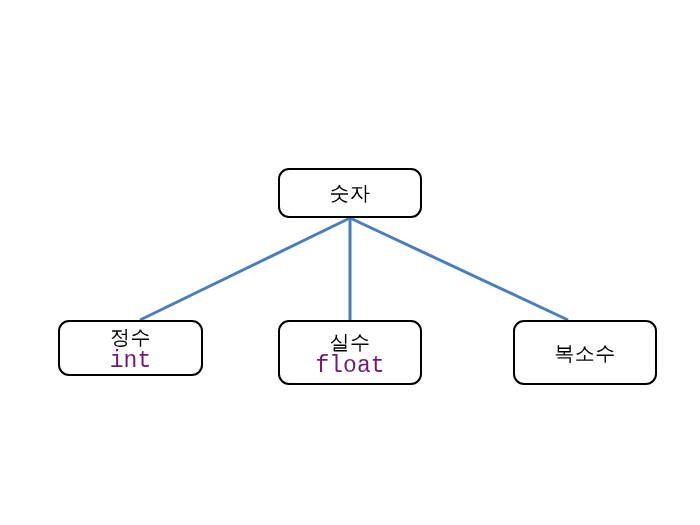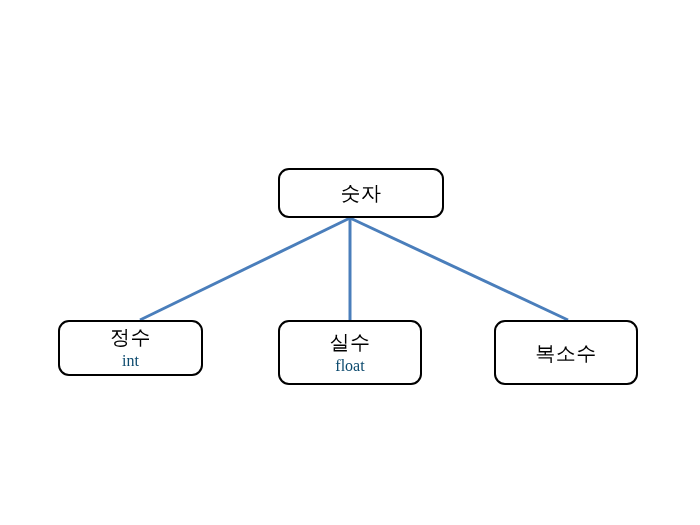--- a/index.html
+++ b/index.html
@@ -37,53 +37,53 @@
     display: flex;
     flex-direction: column;
     align-items: center;
     justify-content: center;
     text-align: center;
     z-index: 2;
   }
   .node-root {
     left: 278px;
     top: 168px;
-    width: 166px;
+    width: 144px;
     height: 50px;
   }
   .node-leaf-left {
     left: 58px;
     top: 320px;
     width: 145px;
     height: 56px;
   }
   .node-leaf-middle {
     left: 278px;
     top: 320px;
     width: 144px;
     height: 65px;
   }
   .node-leaf-right {
-    left: 494px;
+    left: 513px;
     top: 320px;
     width: 144px;
     height: 65px;
   }
   .node-title {
     font-family: "DejaVu Sans", "Liberation Sans", sans-serif;
     font-size: 20px;
     line-height: 26px;
     color: #000000;
     letter-spacing: 0.5px;
   }
   .node-code {
-    font-family: Liberation Serif, serif;
-    font-size: 16px;
+    font-family: Liberation Mono, monospace;
+    font-size: 23px;
     line-height: 22px;
-    color: #0c4a6e;
+    color: #701a75;
   }
 </style>
 </head>
 <body>
 
 <div id="diagram-canvas">
 
   <svg id="connector-layer" viewBox="0 0 700 525" width="700" height="525">
     <line x1="350" y1="218" x2="140" y2="320" stroke="#4a7ebb" stroke-width="3" stroke-linecap="butt"></line>
     <line x1="350" y1="218" x2="350" y2="320" stroke="#4a7ebb" stroke-width="3" stroke-linecap="butt"></line>

